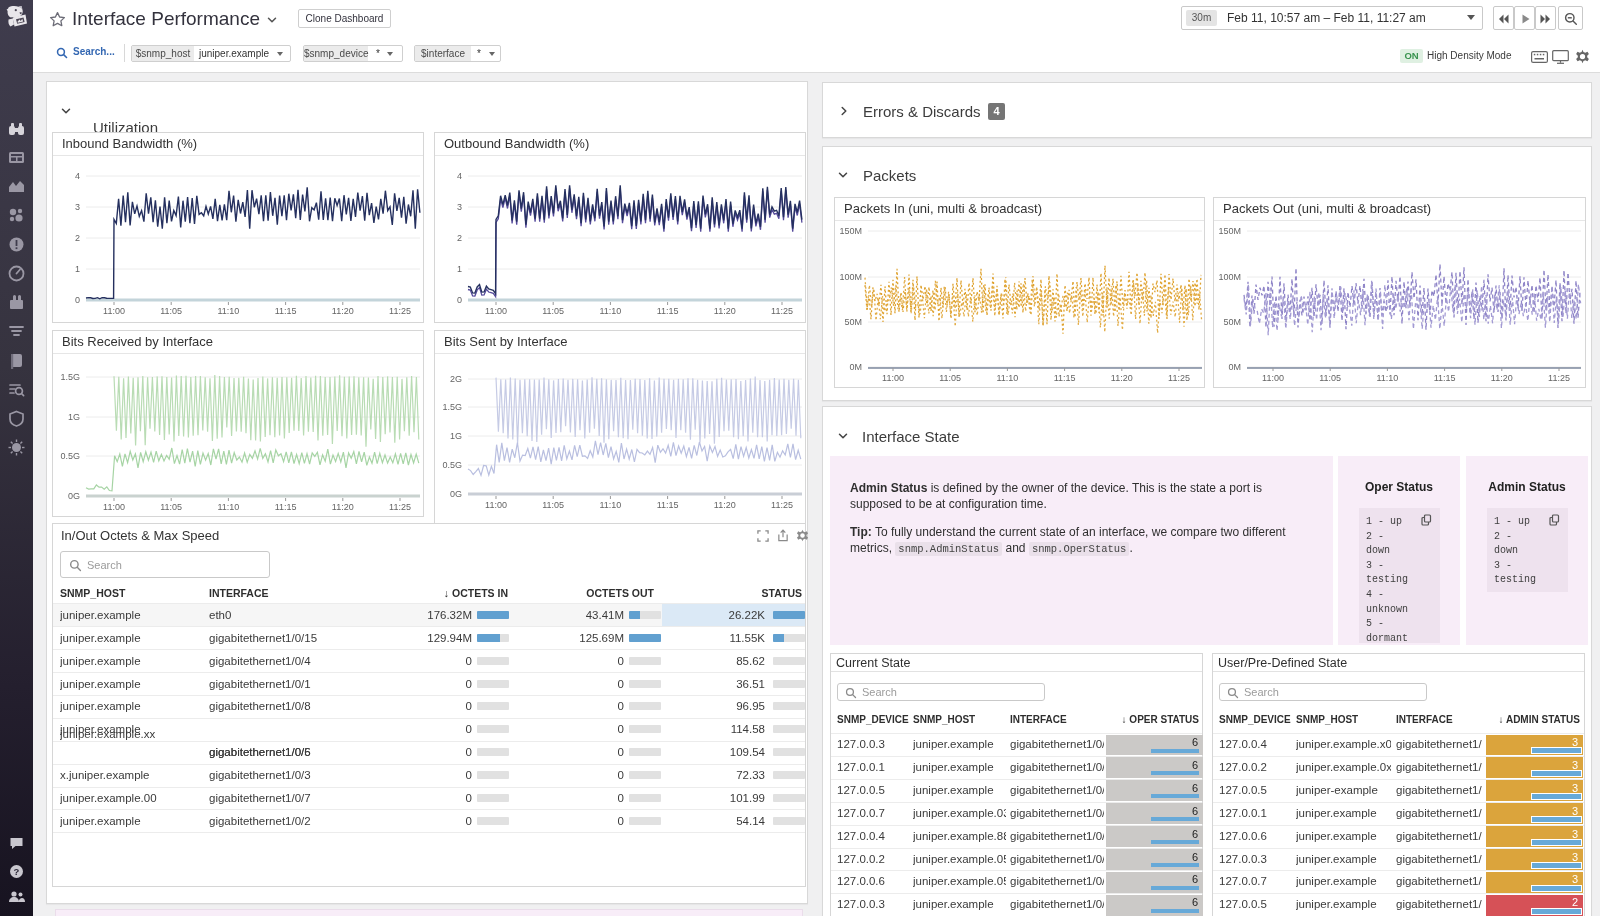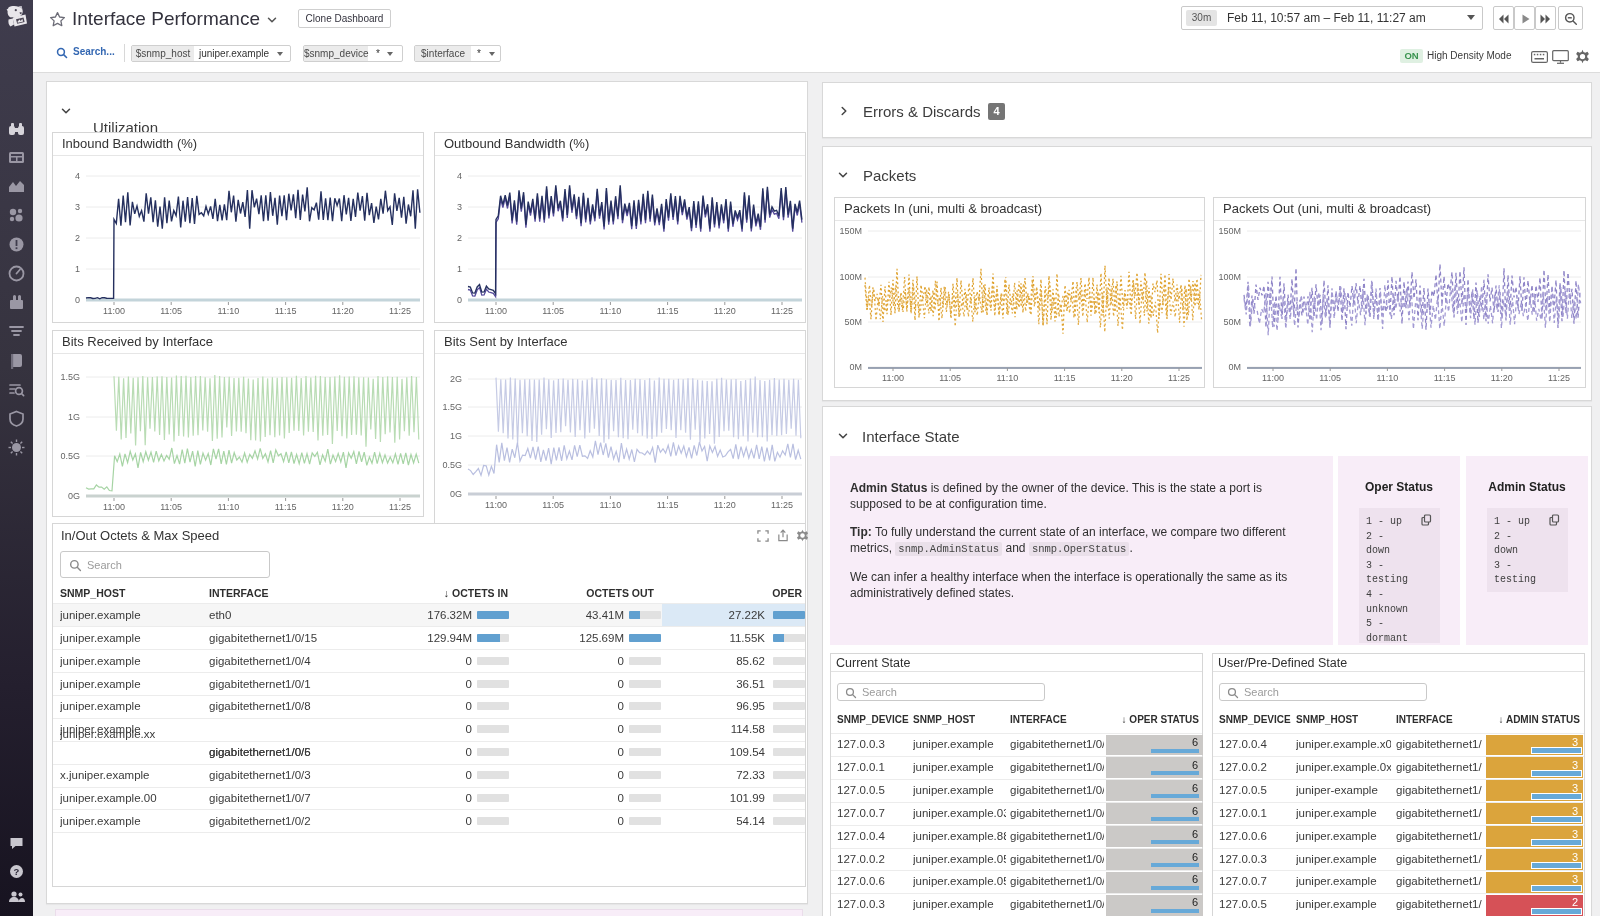--- a/index.html
+++ b/index.html
@@ -372,29 +372,29 @@
         <circle cx="5.8" cy="5.8" r="4" fill="none" stroke="#8a8a8a" stroke-width="1.5"></circle>
         <line x1="8.9" y1="8.9" x2="12.3" y2="12.3" stroke="#8a8a8a" stroke-width="1.5" stroke-linecap="round"></line>
       </svg>
     </span>
     <span class="abs" style="left:26px;top:7px;font-size:11px">Search</span>
   </div>
 <div class="th" style="left:60px;top:587px">SNMP_HOST</div>
 <div class="th" style="left:209px;top:587px">INTERFACE</div>
 <div class="th" style="left:408px;top:587px;width:100px;text-align:right">↓ OCTETS IN</div>
 <div class="th" style="left:554px;top:587px;width:100px;text-align:right">OCTETS OUT</div>
-<div class="th" style="left:702px;top:587px;width:100px;text-align:right">OPER</div>
+<div class="th" style="left:702px;top:587px;width:100px;text-align:right">STATUS</div>
 <div class="abs" style="left:53px;top:603.3px;width:752px;height:22.9px;background:#f6f6f6"></div>
 <div class="abs" style="left:662px;top:603.3px;width:143px;height:22.9px;background:#dbe9f6"></div>
 <div class="rowline" style="left:53px;width:752px;top:603.3px"></div>
 <div class="td" style="left:60px;top:608.8px;width:145px">juniper.example</div>
 <div class="td" style="left:209px;top:608.8px;width:160px">eth0</div>
 <div class="td num" style="left:392px;top:608.8px;width:80px">176.32M</div>
 <div class="td num" style="left:544px;top:608.8px;width:80px">43.41M</div>
-<div class="td num" style="left:685px;top:608.8px;width:80px">27.22K</div>
+<div class="td num" style="left:685px;top:608.8px;width:80px">26.22K</div>
 <div class="bar" style="left:477px;top:610.8px;width:32px">
     <i style="width:100%"></i>
   </div>
 <div class="bar" style="left:629px;top:610.8px;width:32px">
     <i style="width:33%"></i>
   </div>
 <div class="bar" style="left:773px;top:610.8px;width:32px">
     <i style="width:100%"></i>
   </div>
 <div class="rowline" style="left:53px;width:752px;top:626.2px"></div>
@@ -603,21 +603,20 @@
   </svg>
 <div class="card" style="left:822px;top:406px;width:770px;height:510px;border-bottom:none"></div>
 <svg class="abs" style="left:837px;top:430px" width="12" height="12" viewBox="0 0 12 12">
     <path d="M2.5 4.2 L6 7.8 L9.5 4.2" fill="none" stroke="#444" stroke-width="1.5" stroke-linecap="round" stroke-linejoin="round"></path>
   </svg>
 <div class="sechead abs" style="left:862px;top:428px">Interface State</div>
 <div class="pink" style="left:830px;top:456px;width:503px;height:189px"></div>
 <div class="abs tiptxt" style="left:850px;top:481px;width:460px">
     <p><b>Admin Status</b> is defined by the owner of the device. This is the state a port is supposed to be at configuration time.</p>
     <p><b>Tip:</b> To fully understand the current state of an interface, we compare two different metrics, <span class="codechip">snmp.AdminStatus</span> and <span class="codechip">snmp.OperStatus</span>.</p>
-    <p>We can infer a healthy interface when the interface is operationally the same as its administratively defined states.</p>
   </div>
 <div class="pink" style="left:1338px;top:456px;width:122px;height:189px"></div>
 <div class="abs" style="left:1338px;top:480px;width:122px;text-align:center;font-size:12px;font-weight:700;color:#222">Oper Status</div>
 <div class="abs" style="left:1359px;top:508px;width:81px;height:135px;background:#eee2ee;overflow:hidden"></div>
 <div class="abs mono" style="left:1366px;top:515px;font-size:10px;line-height:14.6px;color:#3f3f3f">1 - up<br>2 -<br>down<br>3 -<br>testing<br>4 -<br>unknown<br>5 -<br>dormant</div>
 <svg class="abs" style="left:1421px;top:514px" width="11" height="12" viewBox="0 0 11 12">
     <g fill="none" stroke="#555" stroke-width="1.2">
       <rect x="3.5" y="1" width="6" height="7" rx="1"></rect>
       <path d="M3.5 3.5 H2 a1 1 0 0 0 -1 1 V10 a1 1 0 0 0 1 1 H6.5 a1 1 0 0 0 1 -1 V8"></path>
     </g>

